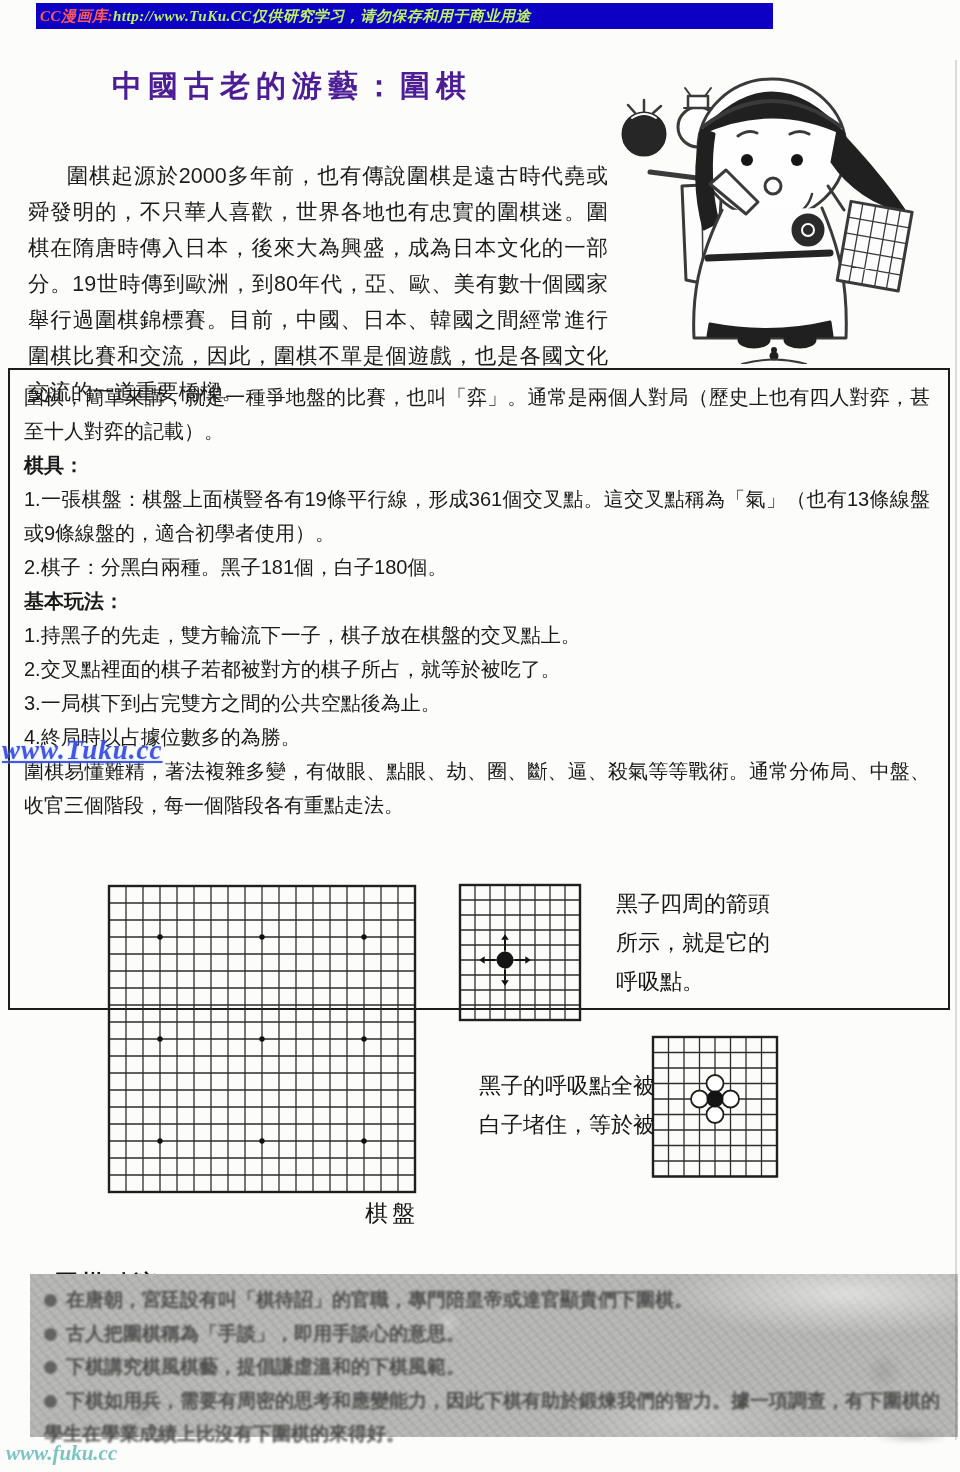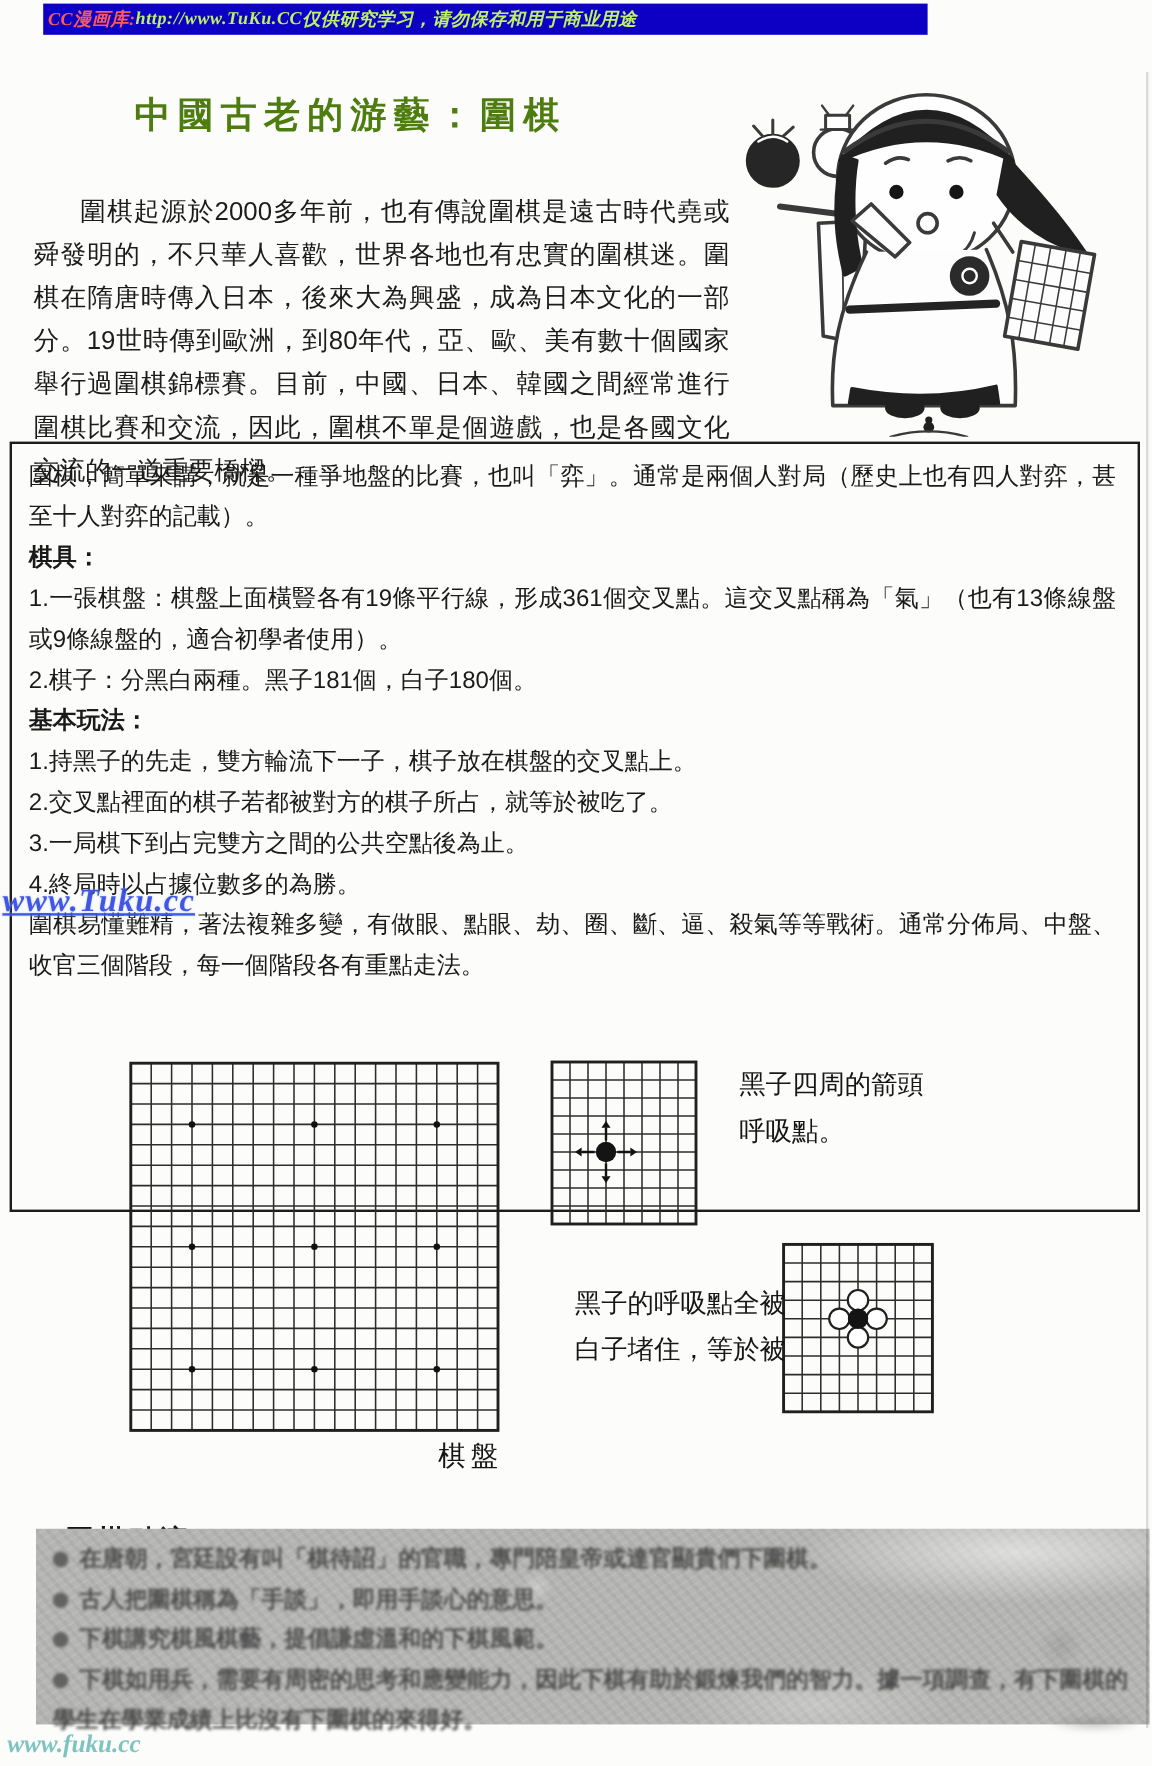--- a/index.html
+++ b/index.html
@@ -16,21 +16,21 @@
     background:#0d00c4;display:flex;align-items:center;
     padding-left:4px;box-sizing:border-box;
     font-style:italic;font-weight:bold;font-size:15px;letter-spacing:.5px;
     font-family:"Liberation Serif","DejaVu Serif",serif;
   }
   .banner .seg-red{color:#ff5a5a;}
   .banner .seg-white{color:#bef264;}
 
   
   .page-title{
-    left:112px;top:76px;font-size:30px;font-weight:bold;letter-spacing:6px;color:#4d7c0f;
+    left:112px;top:66px;font-size:30px;font-weight:bold;letter-spacing:6px;color:#4c1d95;
   }
 
   
   .intro{
     left:28px;top:136px;width:580px;
     font-size:21.5px;line-height:36px;text-align:justify;text-indent:1.8em;
     color:#1c1c1c;
   }
 
   
@@ -262,20 +262,21 @@
       <polygon points="73.8,78 68.3,81.8 68.3,74.2" fill="#111"></polygon>
       <line x1="38.5" y1="78" x2="27.700000000000003" y2="78" stroke="#111" stroke-width="2"></line>
       <polygon points="22.200000000000003,78 27.700000000000003,74.2 27.700000000000003,81.8" fill="#111"></polygon>
       <line x1="48" y1="87.5" x2="48" y2="98.3" stroke="#111" stroke-width="2"></line>
       <polygon points="48,103.8 44.2,98.3 51.8,98.3" fill="#111"></polygon>
       <line x1="48" y1="68.5" x2="48" y2="57.7" stroke="#111" stroke-width="2"></line>
       <polygon points="48,52.2 51.8,57.7 44.2,57.7" fill="#111"></polygon>
     </svg>
   <div class="abs caption-1">
     <div>黑子四周的箭頭</div>
+    <div>所示，就是它的</div>
     <div>呼吸點。</div>
   </div>
 
   <svg class="abs board-capture" width="130" height="145.5" viewBox="0 0 130 145.5">
       <line x1="3" y1="3" x2="3" y2="142.5" stroke="#2d2d2d" stroke-width="1.3"></line>
       <line x1="18.5" y1="3" x2="18.5" y2="142.5" stroke="#2d2d2d" stroke-width="1.3"></line>
       <line x1="34" y1="3" x2="34" y2="142.5" stroke="#2d2d2d" stroke-width="1.3"></line>
       <line x1="49.5" y1="3" x2="49.5" y2="142.5" stroke="#2d2d2d" stroke-width="1.3"></line>
       <line x1="65" y1="3" x2="65" y2="142.5" stroke="#2d2d2d" stroke-width="1.3"></line>
       <line x1="80.5" y1="3" x2="80.5" y2="142.5" stroke="#2d2d2d" stroke-width="1.3"></line>

